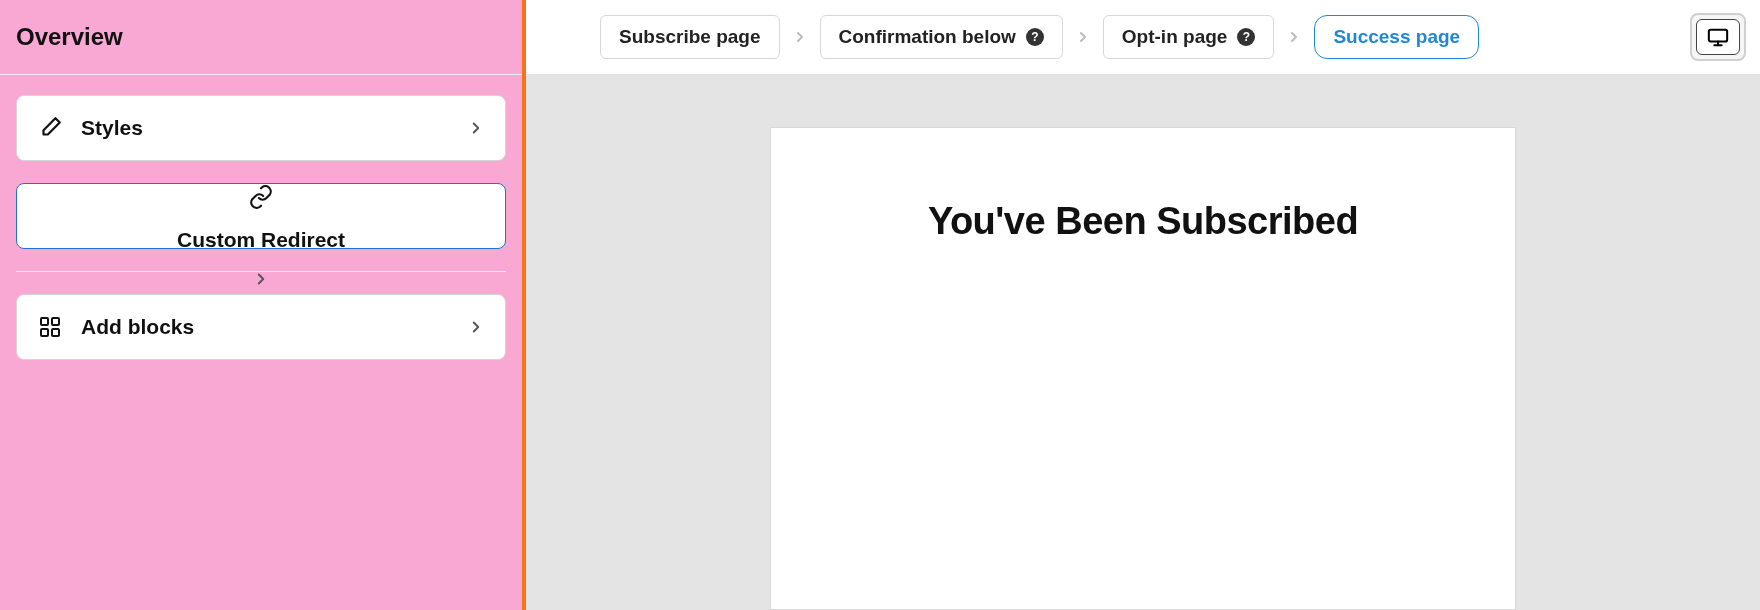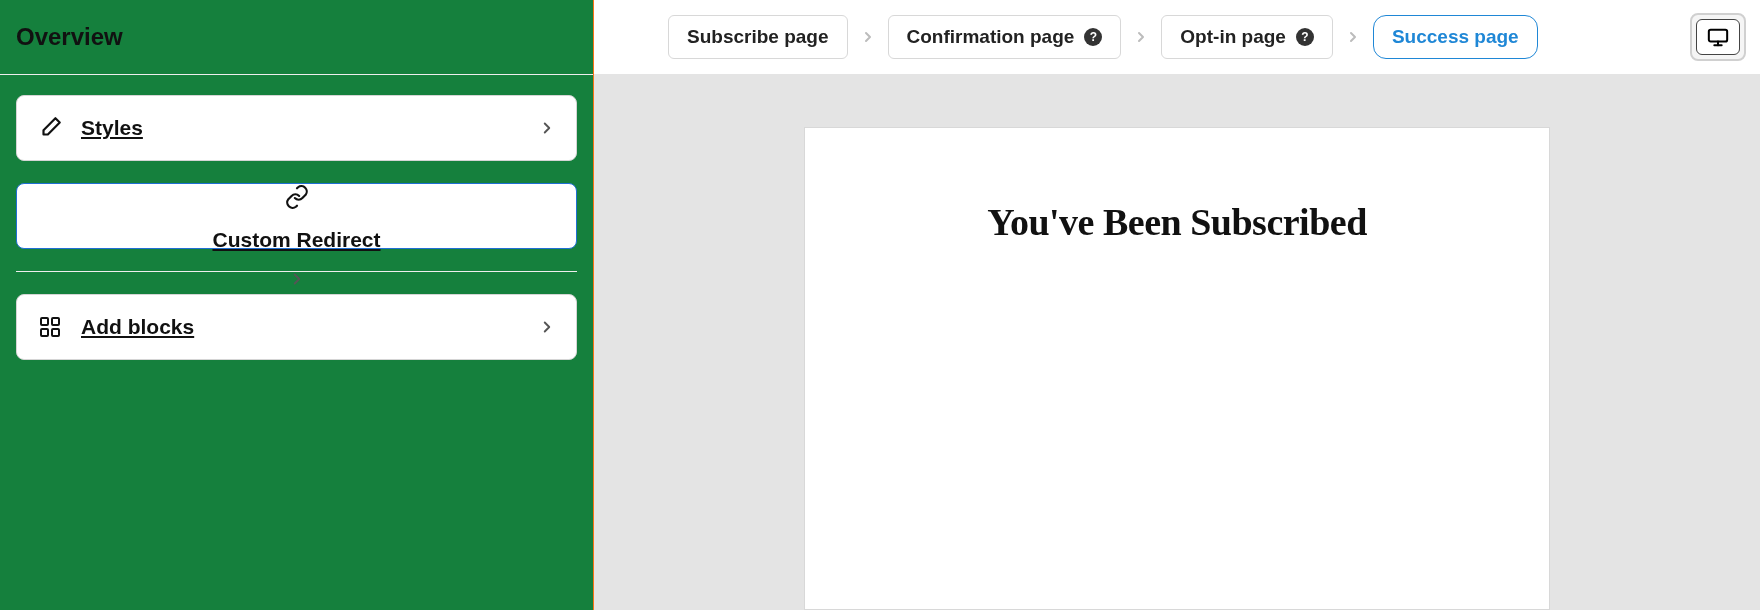--- a/index.html
+++ b/index.html
@@ -9,43 +9,42 @@
     color: #111;
     background: #fff;
     width: 1760px;
     height: 610px;
     overflow: hidden;
     display: flex;
   }
 
   
   .sidebar {
-    width: 594px;
+    width: 526px;
     flex-shrink: 0;
-    border-right: 1px solid #f97316;
-    background: #15803d;
+    border-right: 4px solid #f97316;
+    background: #f9a8d4;
   }
   .sidebar-header {
     height: 75px;
     border-bottom: 1px solid #eee;
     display: flex;
     align-items: center;
     padding: 0 16px;
   }
   .sidebar-title {
     font-size: 24px;
     font-weight: 700;
   }
   .sidebar-body {
     padding: 20px 16px 0;
   }
   .sidebar-section {
     padding-bottom: 22px;
     margin-bottom: 22px;
-    text-decoration: underline;
   }
   .sidebar-section.divider {
     border-bottom: 1px solid #eee;
   }
   .panel-button {
     display: flex;
     align-items: center;
     width: 100%;
     height: 66px;
     padding: 0 20px;
@@ -156,21 +155,20 @@
     justify-content: center;
     cursor: pointer;
   }
 
   .canvas {
     flex: 1;
     display: flex;
     justify-content: center;
     padding: 52px 0 0;
     overflow: auto;
-    font-family: Liberation Serif, serif;
   }
   .preview-card {
     width: 746px;
     background: #fff;
     border: 1px solid #d8d8d8;
     padding: 72px 90px 90px;
   }
   .preview-heading {
     font-size: 38px;
     font-weight: 800;
@@ -257,21 +255,21 @@
       <button class="step">
         <span>Subscribe page</span>
       </button>
       <span class="step-sep">
         <svg viewBox="0 0 24 24" width="16" height="16" fill="none" stroke="currentColor" stroke-width="3" stroke-linecap="round" stroke-linejoin="round">
             <polyline points="9 18 15 12 9 6"></polyline>
           </svg>
       </span>
 
       <button class="step">
-        <span>Confirmation page</span>
+        <span>Confirmation below</span>
         <span class="help">?</span>
       </button>
       <span class="step-sep">
         <svg viewBox="0 0 24 24" width="16" height="16" fill="none" stroke="currentColor" stroke-width="3" stroke-linecap="round" stroke-linejoin="round">
             <polyline points="9 18 15 12 9 6"></polyline>
           </svg>
       </span>
 
       <button class="step">
         <span>Opt-in page</span>

